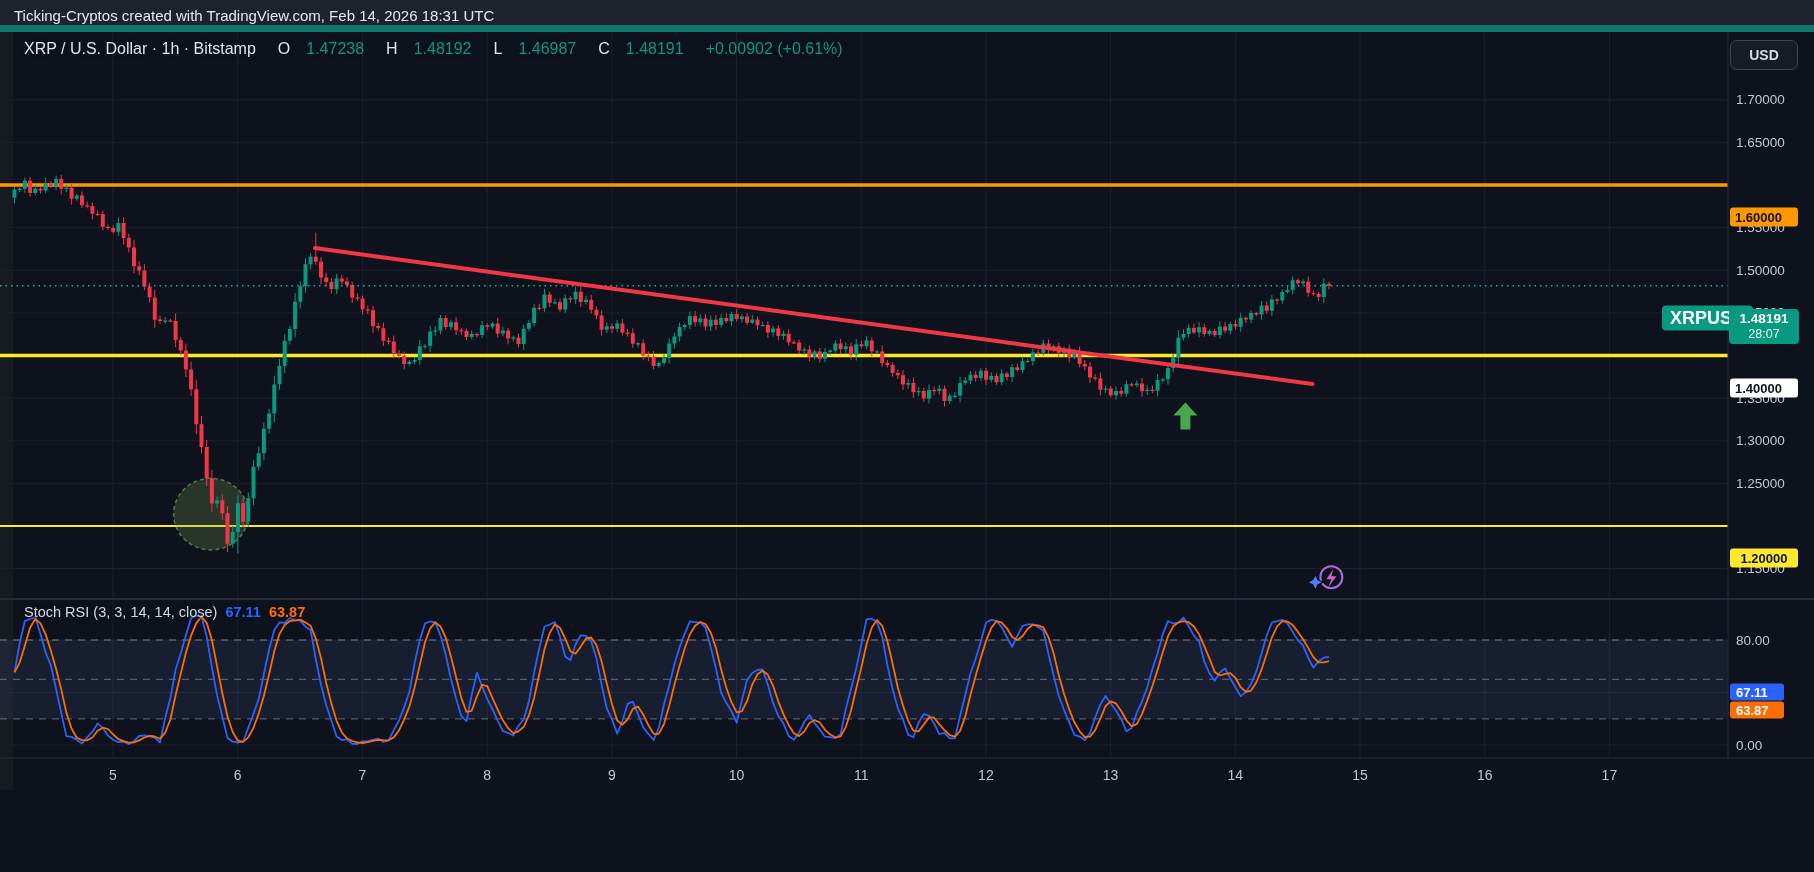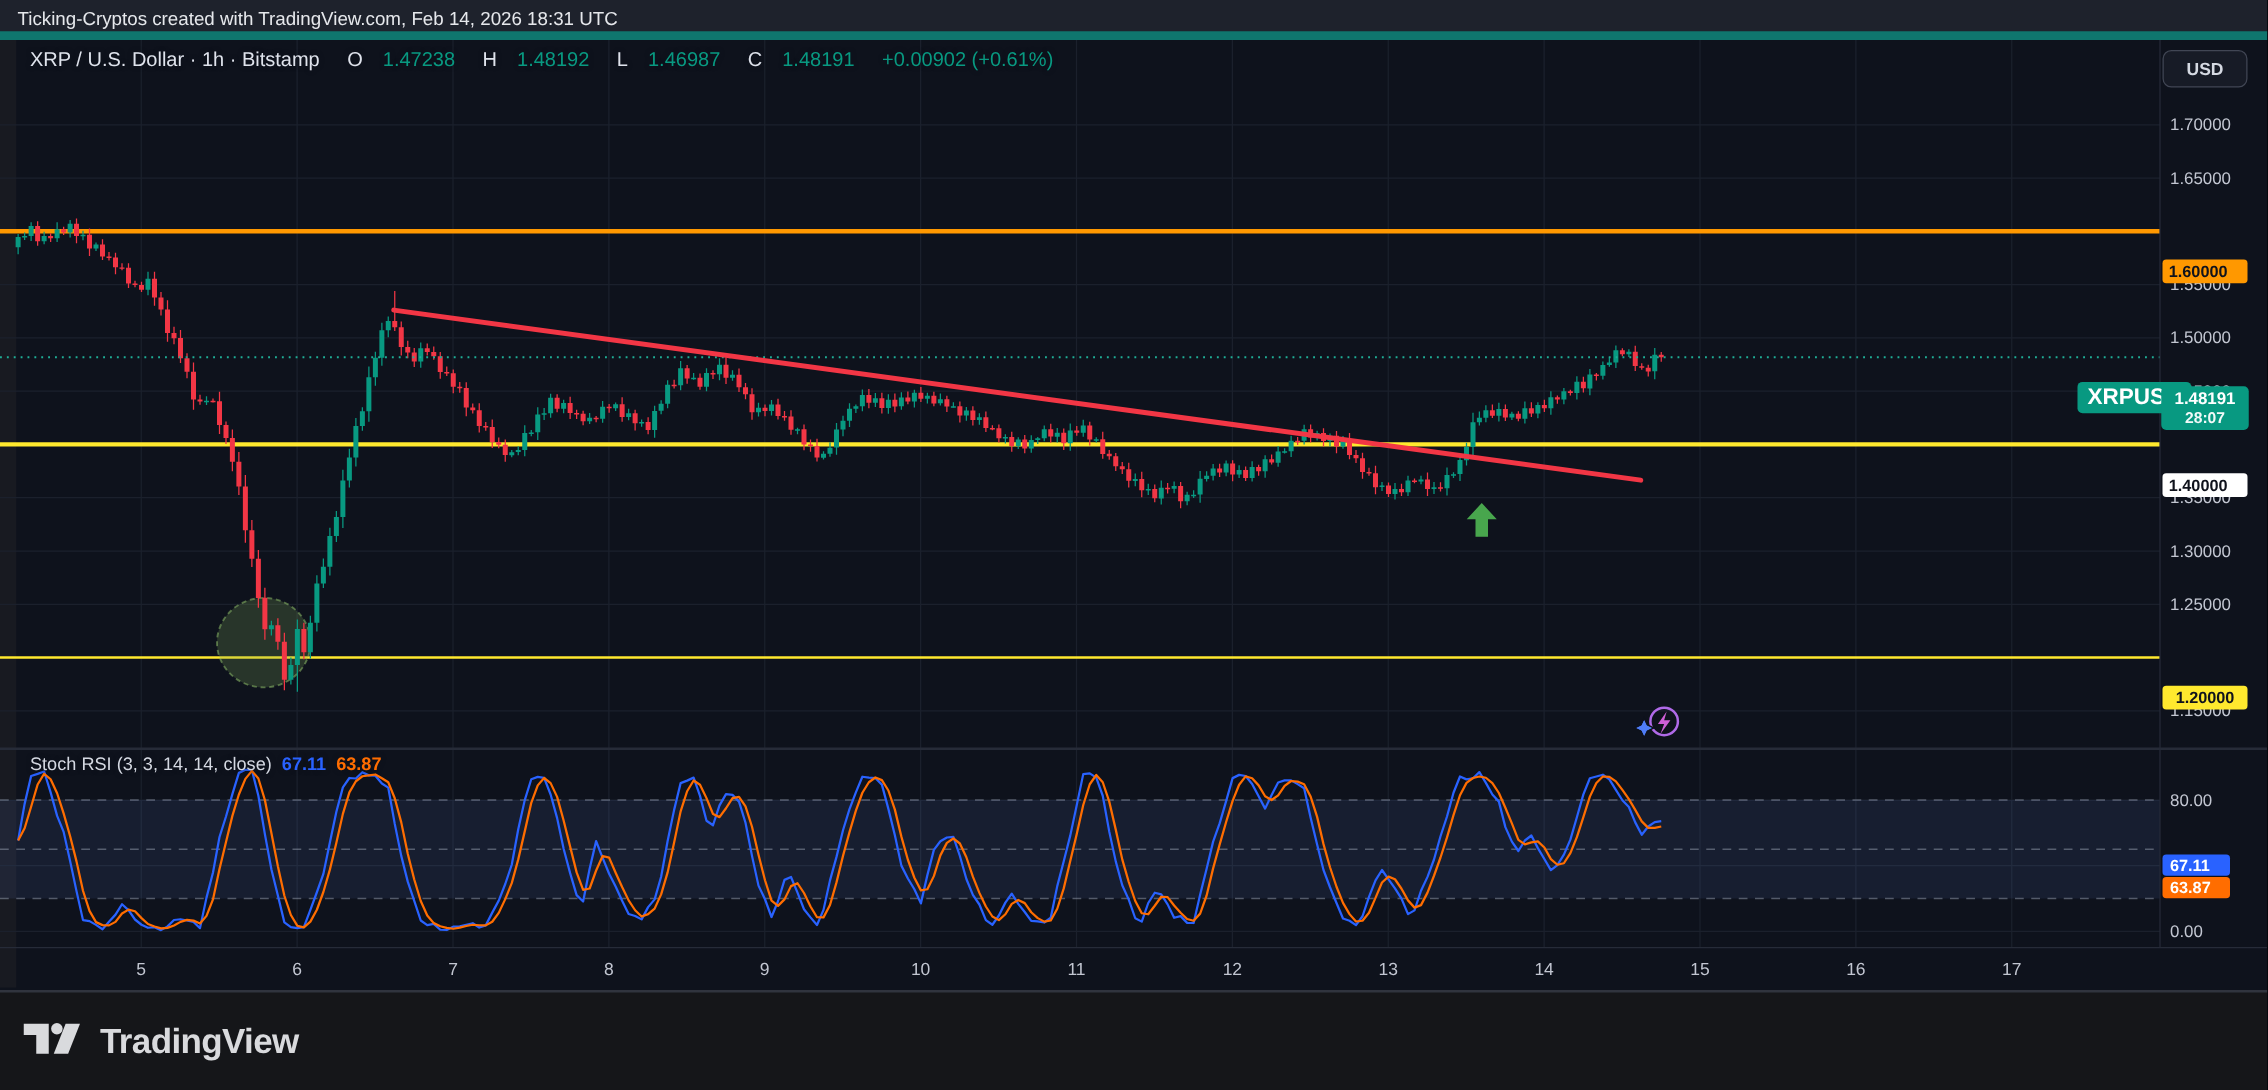--- a/index.html
+++ b/index.html
@@ -42,21 +42,21 @@
   }
   .sym-tag {
     position:absolute; padding:2px 8px; font-size:18px; font-weight:700;
     color:#fff; background:#089981; border-radius:4px; transform:translateY(-50%);
   }
   .price-box {
     position:absolute; left:1729px; width:70px; background:#089981; color:#fff;
     border-radius:4px; text-align:center; padding:2px 0 3px;
   }
   .price-box .p { font-size:13.5px; font-weight:700; line-height:16px; }
-  .price-box .cd { font-size:12.5px; font-weight:700; line-height:14px; opacity:.95; }
+  .price-box .cd { font-size:12.5px; font-weight:400; line-height:14px; opacity:.95; }
   .stoch-val {
     position:absolute; left:1730px; width:54px; padding:1px 6px; font-size:13px;
     font-weight:700; color:#fff; border-radius:3px; transform:translateY(-50%);
   }
   .footer {
     position:absolute; left:0; top:792px; width:1814px; height:80px;
     background:#151619; border-top:2px solid #30343e;
     display:flex; align-items:center; padding-left:16px; gap:12px;
   }
   .footer .wordmark {
@@ -193,24 +193,14 @@
 
     <div class="price-box" id="price-box" style="top: 276.672px;">
       <div class="p">1.48191</div>
       <div class="cd">28:07</div>
     </div>
 
     <div class="stoch-val" id="k-label" style="top: 659.918px; background: rgb(41, 98, 255);">67.11</div>
     <div class="stoch-val" id="d-label" style="top: 678.171px; background: rgb(255, 109, 0);">63.87</div>
   </div>
 
-  <div class="footer">
-    <span>
-      <svg width="52" height="44" viewBox="0 0 52 44">
-        <polygon points="3,10 23,10 23,34 13,34 13,19 3,19" fill="#d9dadd"></polygon>
-        <circle cx="29.5" cy="14" r="4.6" fill="#d9dadd"></circle>
-        <polygon points="27,34 36.5,10 48,10 38.5,34" fill="#d9dadd"></polygon>
-      </svg>
-    </span>
-    <span class="wordmark">TradingView</span>
-  </div>
 
 </div>
 
 </body></html>

